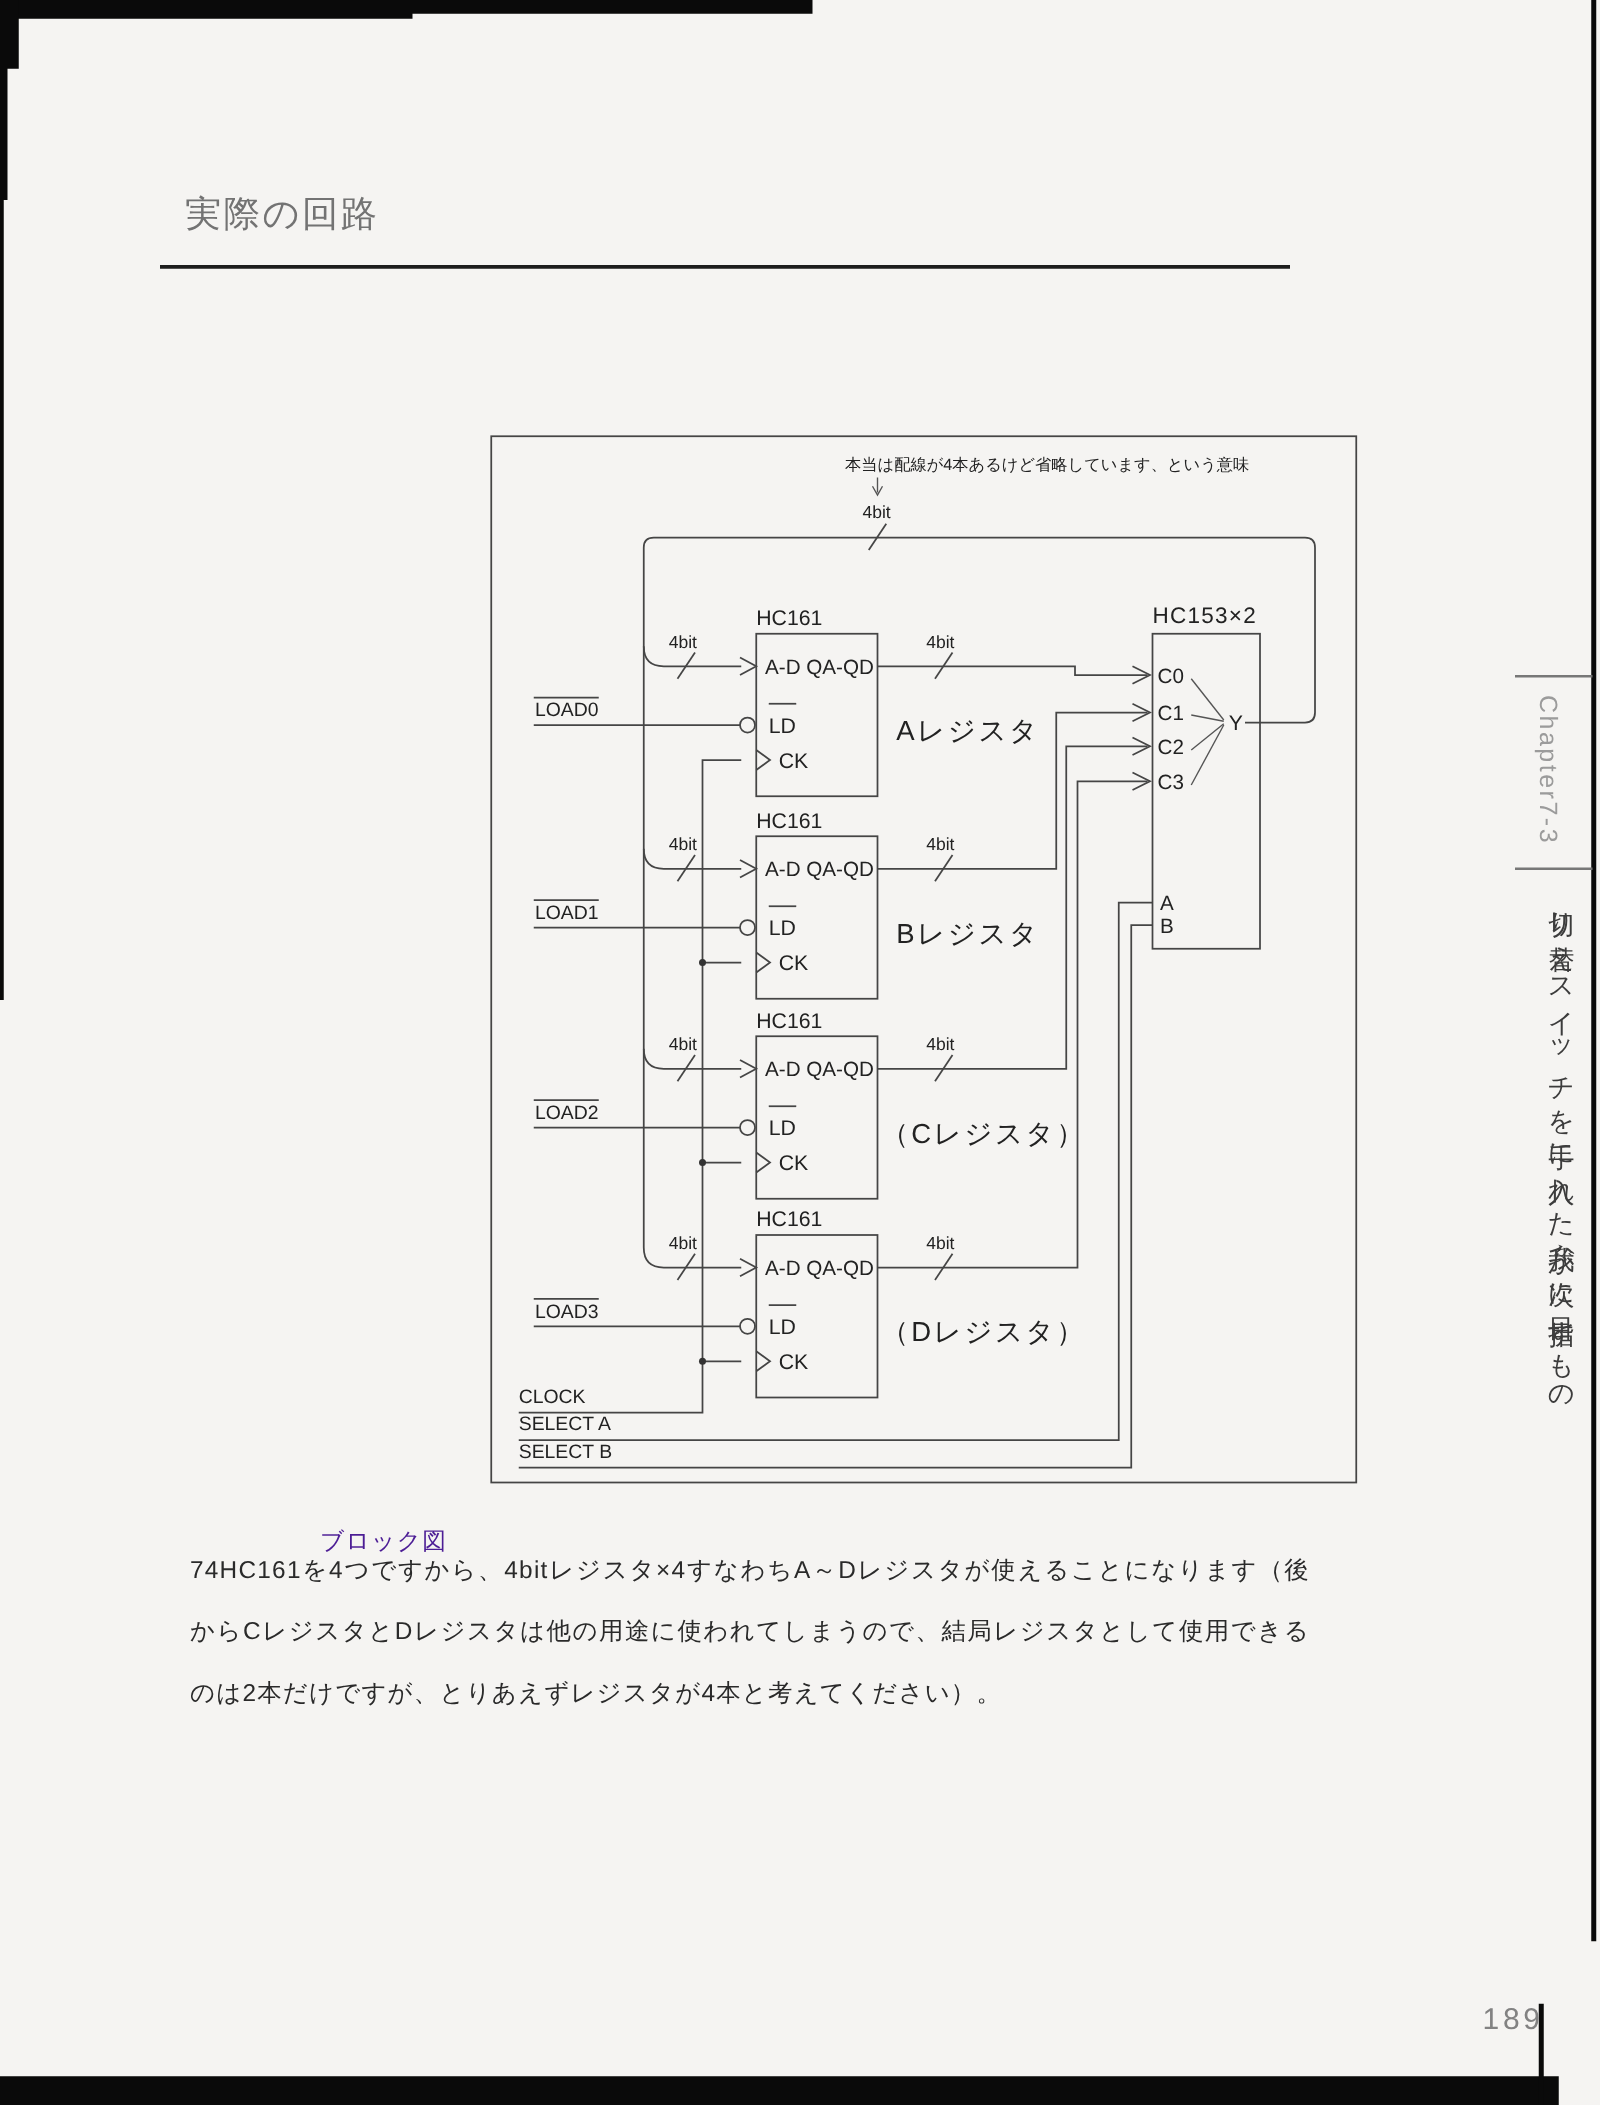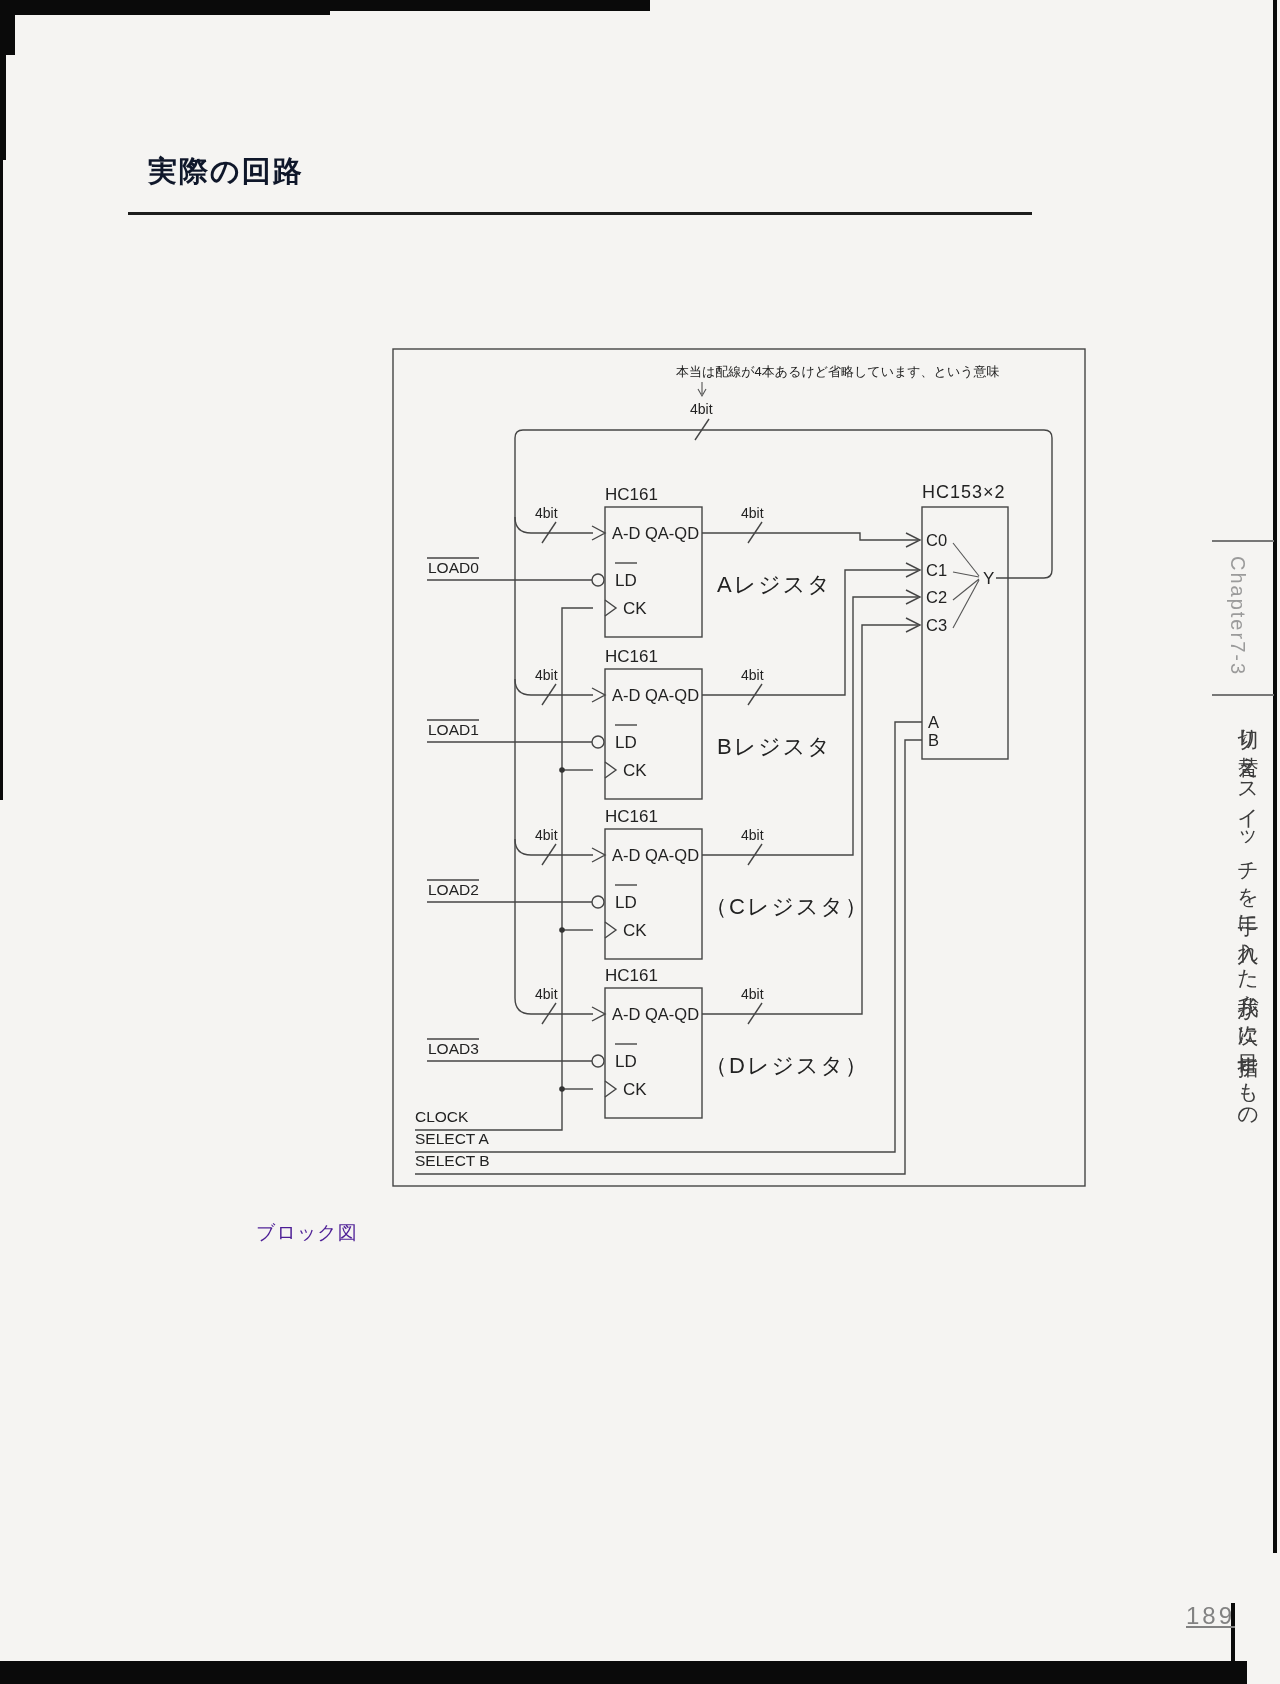--- a/index.html
+++ b/index.html
@@ -10,21 +10,21 @@
     background:#f5f4f2;
     overflow:hidden;
     font-family:"Liberation Sans","DejaVu Sans",sans-serif;
     color:#262626;
   }
   
   .scan{position:absolute;background:#0a0a0a;}
   
   .title{
     position:absolute;left:148px;top:152px;
-    font-size:29px;font-weight:700;letter-spacing:2px;color:#0f172a;
+    font-size:29px;font-weight:400;letter-spacing:2px;color:#737373;
   }
   .title-rule{
     position:absolute;left:128px;top:212px;width:904px;height:3px;background:#1d1d1d;
   }
   .para{
     position:absolute;left:152px;width:896px;
     font-size:19.5px;line-height:2.55;letter-spacing:1px;
     text-align:justify;color:#2a2a2a;
   }
   .p1{top:222px;}
@@ -55,21 +55,21 @@
     writing-mode:vertical-rl;text-orientation:mixed;
     font-size:20px;color:#9b9b9b;letter-spacing:2px;
   }
   .section-vert{
     position:absolute;left:1234px;top:712px;height:540px;
     writing-mode:vertical-rl;text-orientation:mixed;
     font-size:21px;color:#3c3c3c;letter-spacing:2px;
   }
   .page-num{
     position:absolute;left:1186px;top:1602px;
-    font-size:24px;color:#828282;letter-spacing:3px;text-decoration:underline;
+    font-size:24px;color:#828282;letter-spacing:3px;
   }
 </style>
 </head>
 <body>
 
 <div class="page">
 
   <div class="scan" style="left:0;top:0;width:650px;height:11px;"></div>
   <div class="scan" style="left:0;top:0;width:330px;height:15px;"></div>
   <div class="scan" style="left:0;top:0;width:15px;height:55px;"></div>
@@ -215,20 +215,21 @@
     <g>
       <text x="165" y="814" class="t15">SELECT A</text>
       <path d="M 165,822 H 645 V 392 H 672" class="wire"></path>
       <text x="165" y="836" class="t15">SELECT B</text>
       <path d="M 165,844 H 655 V 410 H 672" class="wire"></path>
     </g>
   </svg>
 
   <div class="fig-caption">ブロック図</div>
 
+  <p class="para p2">74HC161を4つですから、4bitレジスタ×4すなわちA～Dレジスタが使えることになります（後からCレジスタとDレジスタは他の用途に使われてしまうので、結局レジスタとして使用できるのは2本だけですが、とりあえずレジスタが4本と考えてください）。</p>
 
   <div class="side-rule" style="top:540px;"></div>
   <div class="chapter-vert">Chapter7-3</div>
   <div class="side-rule" style="top:694px;"></div>
   <div class="section-vert">切り替えスイッチを手に入れた我々が次に目指すもの</div>
 
   <div class="page-num">189</div>
 
 </div>
 

